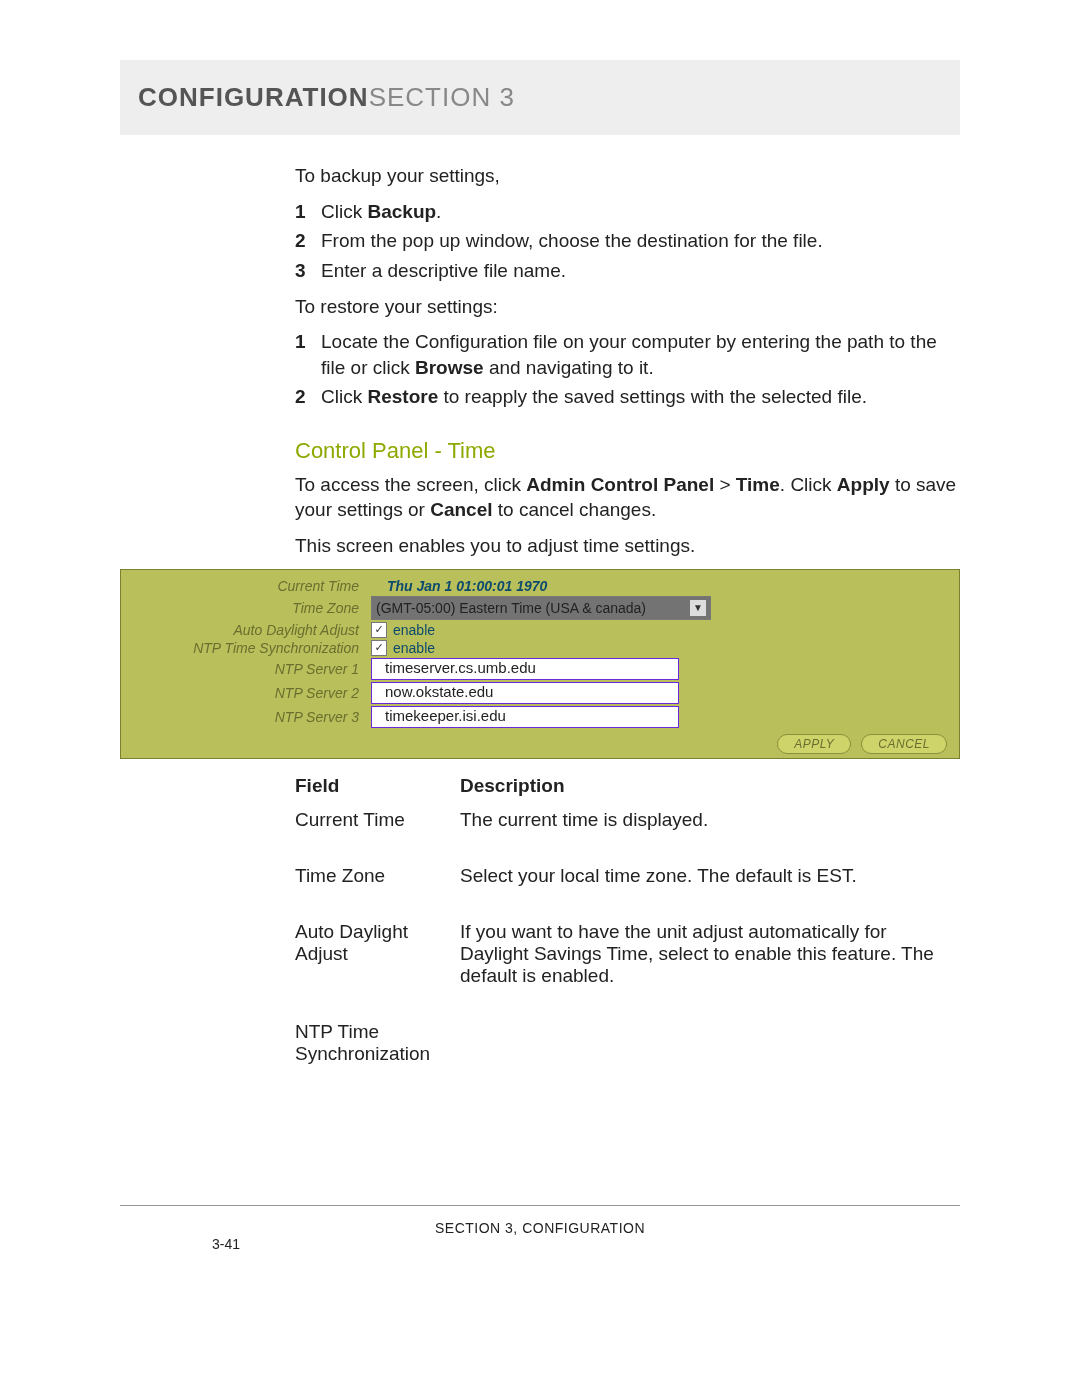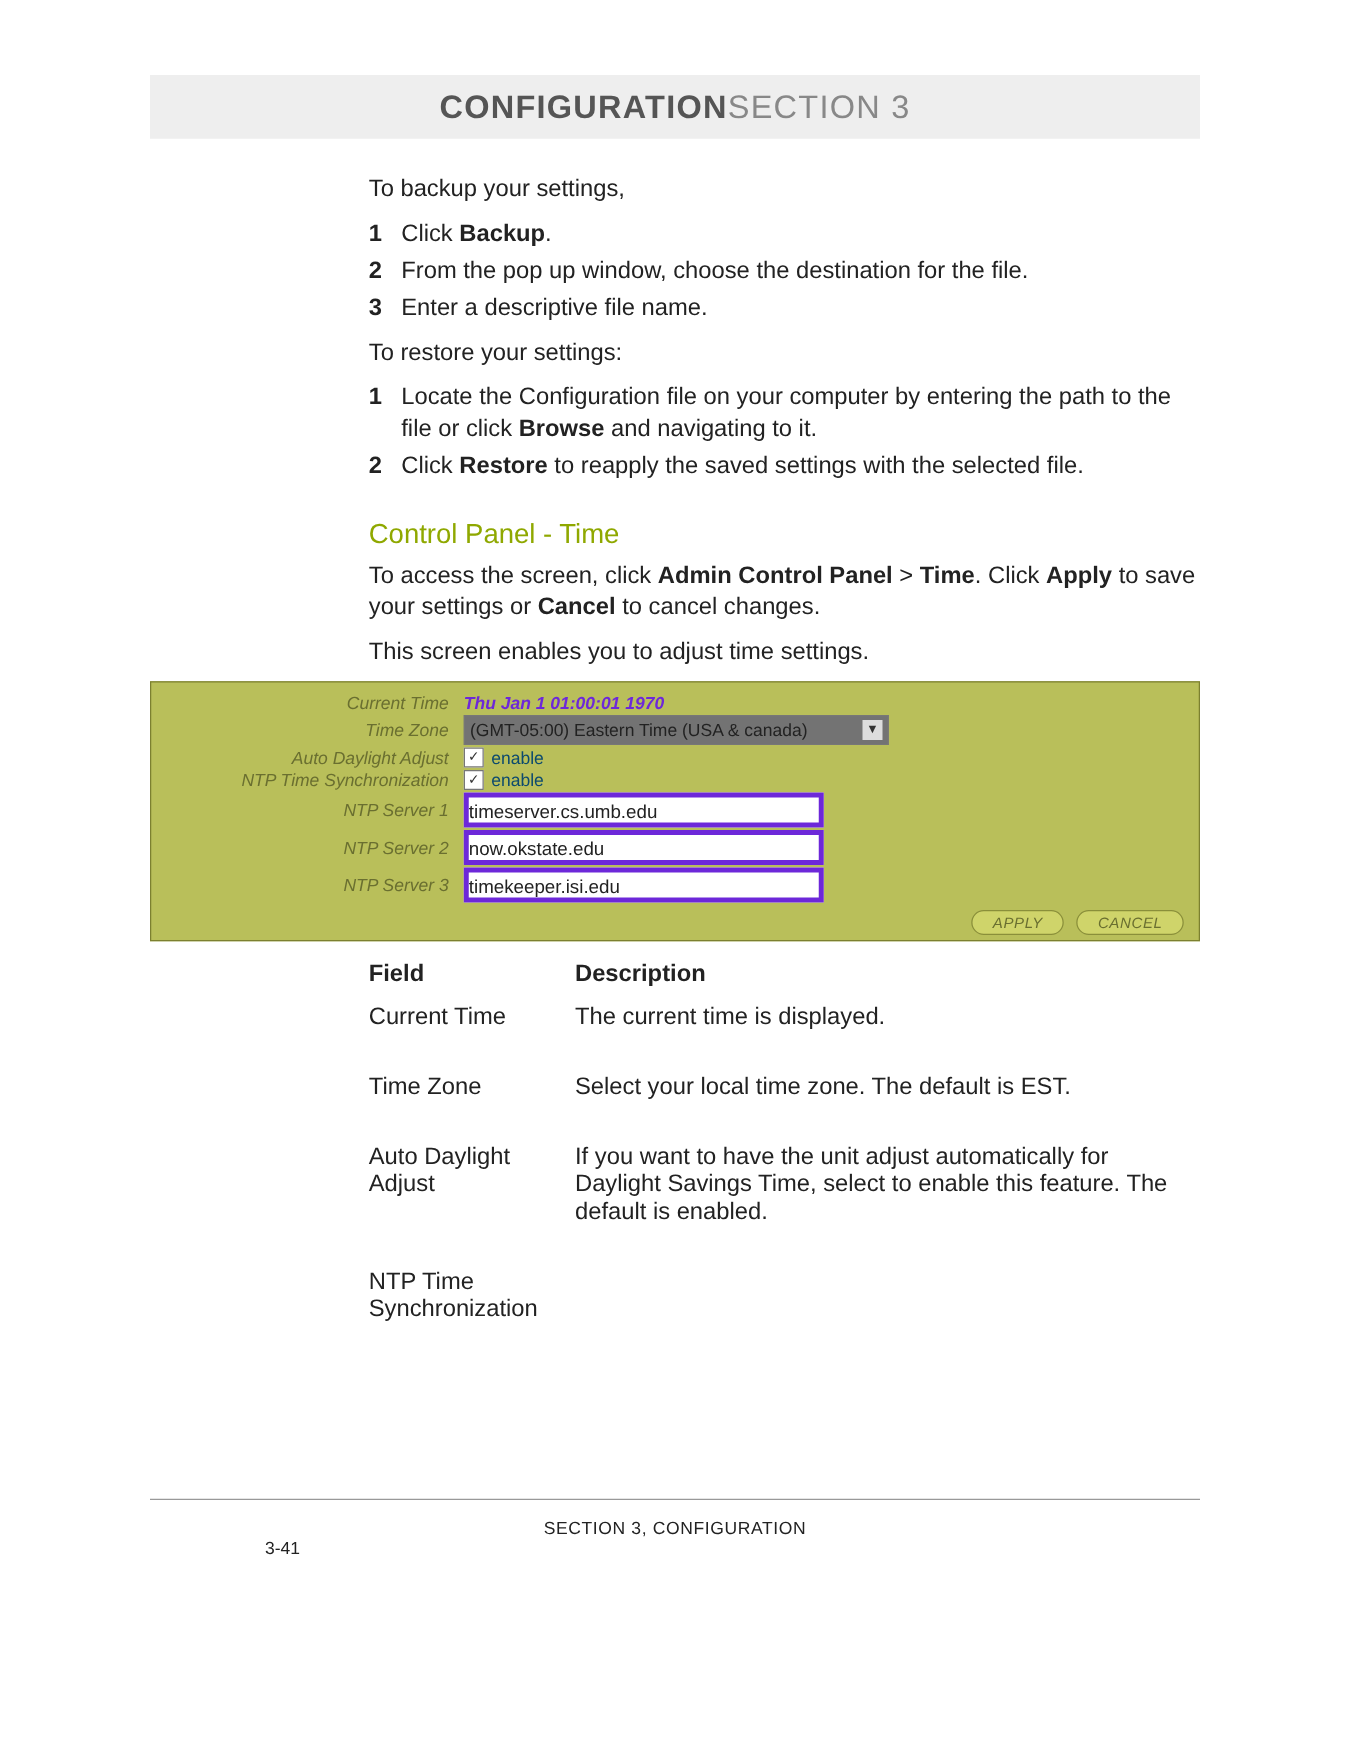--- a/index.html
+++ b/index.html
@@ -11,22 +11,22 @@
   }
   .page {
     width: 1080px;
     box-sizing: border-box;
     padding: 60px 120px 40px 120px;
   }
   .header-bar {
     background: #eeeeee;
     display: flex;
     align-items: center;
-    justify-content: center;
-    padding: 10px 18px;
+    justify-content: flex-start;
+    padding: 22px 18px;
     margin-bottom: 28px;
   }
   .header-left {
     font-size: 26px;
     font-weight: bold;
     letter-spacing: 1px;
     color: #555;
   }
   .header-right {
     font-size: 26px;
@@ -84,22 +84,23 @@
   }
   .pvalue {
     flex: 1;
     display: flex;
     align-items: center;
     gap: 6px;
   }
   .pvalue .static {
     font-weight: bold;
     font-style: italic;
-    color: #6d28d9;
-    font-size: 14px;
+    color: #0c4a6e;
+    font-size: 14px;
+    margin-left: 16px;
   }
   .pselect {
     width: 330px;
     height: 22px;
     border: 1px solid #777;
     background: #737373;
     display: flex;
     align-items: center;
     justify-content: space-between;
     padding: 0 4px;
@@ -111,26 +112,26 @@
     background: #ddd;
     display: flex;
     align-items: center;
     justify-content: center;
     font-size: 10px;
     color: #333;
   }
   .pinput {
     width: 280px;
     height: 20px;
-    border: 4px solid #6d28d9;
+    border: 1px solid #6d28d9;
     background: #fff;
-    padding: 0 0;
+    padding: 0 13px;
     font-size: 15px;
     display: flex;
-    align-items: flex-end;
+    align-items: flex-start;
   }
   .pcheck {
     width: 14px;
     height: 14px;
     border: 1px solid #777;
     background: #fff;
     display: inline-flex;
     align-items: center;
     justify-content: center;
     font-size: 11px;

